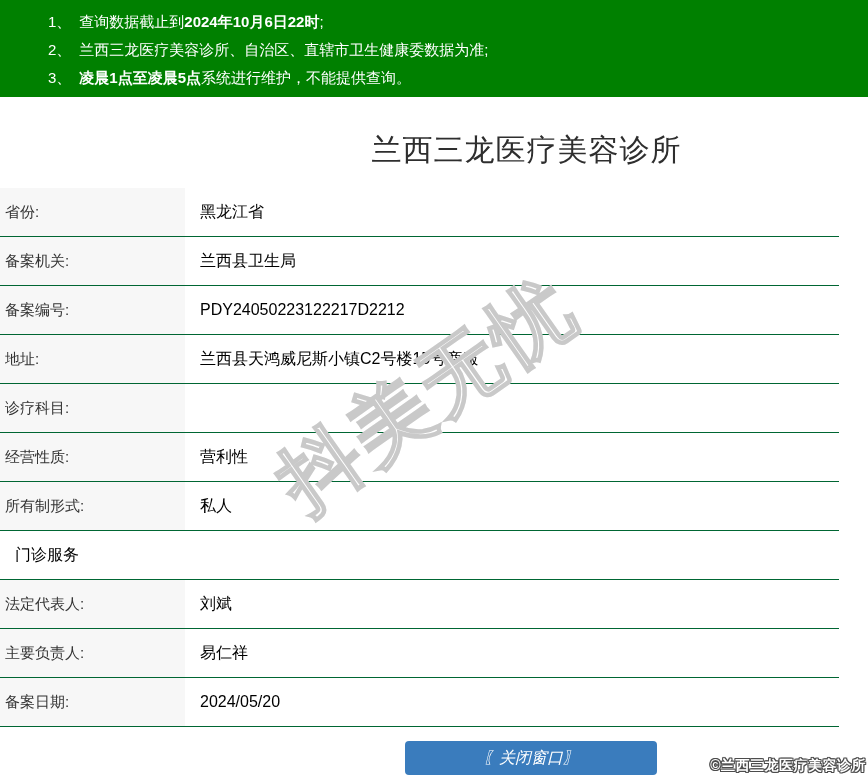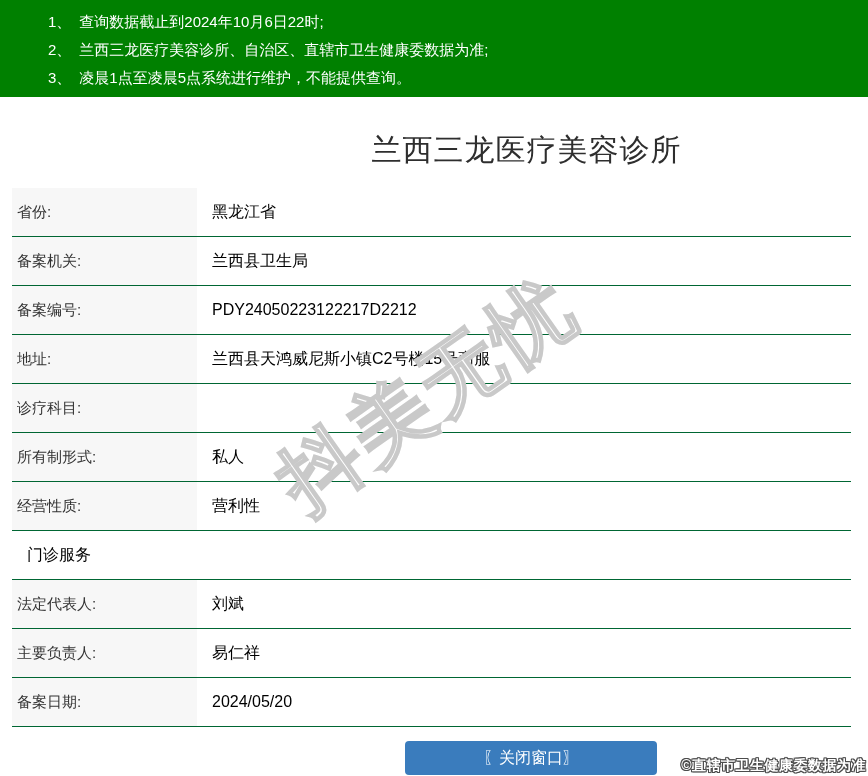--- a/index.html
+++ b/index.html
@@ -11,32 +11,32 @@
   .page { position:relative; width:868px; height:776px; background:#fff; overflow:hidden; }
 
   
   .notice-header {
     position:absolute; top:0; left:0; width:868px; height:97px;
     background:#008000; color:#fff;
     padding:8px 0 0 48px; font-size:15px; line-height:28px;
   }
   .notice-line { white-space:nowrap; }
   .notice-num { display:inline-block; margin-right:8px; }
-  .notice-bold { font-weight:normal; }
+  .notice-bold { font-weight:bold; }
 
   
   .page-title {
     position:absolute; top:127px; left:185px; width:683px;
     text-align:center; font-size:30px; line-height:46px; color:#2e2e2e;
     letter-spacing:1px;
     font-family:Liberation Serif, serif;
   }
 
   
-  .record-table { position:absolute; top:188px; left:12px; width:839px; }
+  .record-table { position:absolute; top:188px; left:0; width:839px; }
   .record-row {
     display:flex; height:49px;
     border-bottom:1px solid #006633;
   }
   .record-label {
     width:185px; background:#f7f7f7; color:#333;
     font-size:15px; display:flex; align-items:center; padding-left:5px;
   }
   .record-value {
     flex:1; background:transparent; color:#000000;
@@ -53,21 +53,21 @@
     text-shadow:0 0 1px #cccccc;
     transform:rotate(-35deg); transform-origin:center center;
     z-index:5; pointer-events:none;
   }
 
   
   .close-button {
     position:absolute; left:405px; top:741px; width:252px; height:34px;
     background:#3a7cbd; border:none; border-radius:4px;
     color:#fff; font-size:16px; text-align:center; line-height:34px;
-    cursor:pointer; font-family:inherit; z-index:6;
+    cursor:pointer; font-family:inherit; z-index:6;font-style:italic;
   }
 
   
   .copyright-stamp {
     position:absolute; right:2px; bottom:1px; z-index:7;
     font-size:14px; font-weight:bold; color:#fff; letter-spacing:0.5px;
     text-shadow:-1px -1px 0 #4c4c4c, 1px -1px 0 #4c4c4c,
                 -1px 1px 0 #4c4c4c, 1px 1px 0 #4c4c4c,
                  0 1px 0 #4c4c4c, 0 -1px 0 #4c4c4c,
                  1px 0 0 #4c4c4c, -1px 0 0 #4c4c4c;
@@ -106,26 +106,26 @@
       <div class="record-value">PDY24050223122217D2212</div>
     </div>
     <div class="record-row">
       <div class="record-label">地址:</div>
       <div class="record-value">兰西县天鸿威尼斯小镇C2号楼15号商服</div>
     </div>
     <div class="record-row">
       <div class="record-label">诊疗科目:</div>
     </div>
     <div class="record-row">
+      <div class="record-label">经营性质:</div>
+      <div class="record-value">营利性</div>
+    </div>
+    <div class="record-row">
       <div class="record-label">所有制形式:</div>
       <div class="record-value">私人</div>
-    </div>
-    <div class="record-row">
-      <div class="record-label">经营性质:</div>
-      <div class="record-value">营利性</div>
     </div>
     <div class="record-row">
       <div class="record-value">门诊服务</div>
     </div>
     <div class="record-row">
       <div class="record-label">法定代表人:</div>
       <div class="record-value">刘斌</div>
     </div>
     <div class="record-row">
       <div class="record-label">主要负责人:</div>
@@ -134,15 +134,15 @@
     <div class="record-row">
       <div class="record-label">备案日期:</div>
       <div class="record-value">2024/05/20</div>
     </div>
   </div>
 
   <div class="watermark">抖美无忧</div>
 
   <button class="close-button">〖关闭窗口〗</button>
 
-  <div class="copyright-stamp">©直辖市卫生健康委数据为准</div>
+  <div class="copyright-stamp">©兰西三龙医疗美容诊所</div>
 
 </div>
 
 </body></html>

